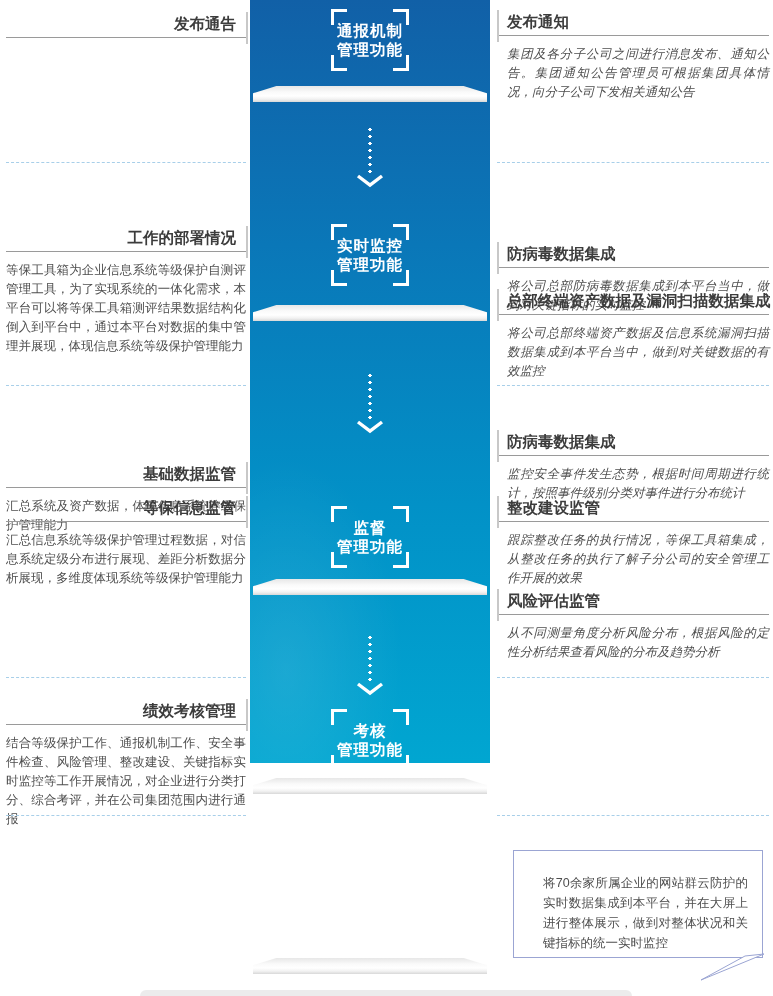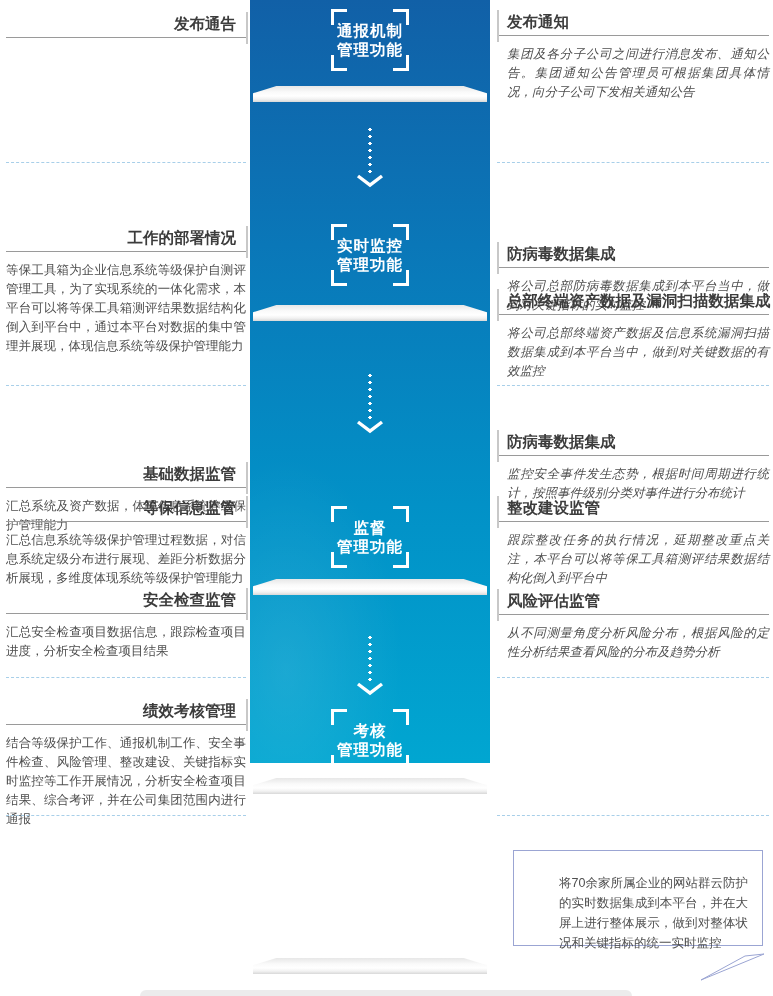--- a/index.html
+++ b/index.html
@@ -51,22 +51,22 @@
   .rb{left:497px;width:272px;}
   .rb .ttext{left:10px;text-align:right;}
   .rb .bar{left:0;}
   .rb .body{padding-left:10px;box-sizing:border-box;font-style:italic;}
 
   .dash{position:absolute;height:0;border-top:1px dashed #a8cfe9;}
   .dash.l{left:6px;width:240px;}
   .dash.r{left:497px;width:272px;}
 
   
-  .bubble{position:absolute;left:513px;top:850px;width:250px;height:96px;box-sizing:border-box;
-       border:1px solid #9ba5d3;background:#fff;padding:22px 14px 0 45px;
+  .bubble{position:absolute;left:513px;top:850px;width:250px;height:108px;box-sizing:border-box;
+       border:1px solid #9ba5d3;background:#fff;padding:22px 14px 0 29px;
        font-size:12.5px;line-height:20px;color:#4e4e4e;text-align:justify;}
   .tail{position:absolute;left:698px;top:953px;}
 
   .bottom-shadow{position:absolute;left:140px;top:990px;width:492px;height:8px;
        background:#dcdcdc;opacity:.55;border-radius:6px 6px 0 0;}
 </style>
 </head>
 <body>
 
 <div id="page">
@@ -187,36 +187,28 @@
 
   <div class="tb lb" style="top:496px;">
     <div class="trow">
       <span class="ttext">等保信息监管</span>
       <span class="rule"></span>
       <span class="bar"></span>
     </div>
     <div class="body">汇总信息系统等级保护管理过程数据，对信息系统定级分布进行展现、差距分析数据分析展现，多维度体现系统等级保护管理能力</div>
   </div>
 
-  <div class="tb lb" style="top:588px;">
-    <div class="trow">
-      <span class="ttext">安全检查监管</span>
-      <span class="rule"></span>
-      <span class="bar"></span>
-    </div>
-    <div class="body">汇总安全检查项目数据信息，跟踪检查项目进度，分析安全检查项目结果</div>
-  </div>
 
   <div class="tb lb" style="top:699px;">
     <div class="trow">
       <span class="ttext">绩效考核管理</span>
       <span class="rule"></span>
       <span class="bar"></span>
     </div>
-    <div class="body">结合等级保护工作、通报机制工作、安全事件检查、风险管理、整改建设、关键指标实时监控等工作开展情况，分析安全检查项目结果、综合考评，并在公司集团范围内进行通报</div>
+    <div class="body">结合等级保护工作、通报机制工作、安全事件检查、风险管理、整改建设、关键指标实时监控等工作开展情况，对企业进行分类打分、综合考评，并在公司集团范围内进行通报</div>
   </div>
 
   <div class="tb rb" style="top:10px;">
     <div class="trow">
       <span class="ttext">发布通知</span>
       <span class="rule"></span>
       <span class="bar"></span>
     </div>
     <div class="body">集团及各分子公司之间进行消息发布、通知公告。集团通知公告管理员可根据集团具体情况，向分子公司下发相关通知公告</div>
   </div>
@@ -247,21 +239,21 @@
     </div>
     <div class="body">监控安全事件发生态势，根据时间周期进行统计，按照事件级别分类对事件进行分布统计</div>
   </div>
 
   <div class="tb rb" style="top:496px;">
     <div class="trow">
       <span class="ttext">整改建设监管</span>
       <span class="rule"></span>
       <span class="bar"></span>
     </div>
-    <div class="body">跟踪整改任务的执行情况，延期整改重点关注，本平台可以将等保工具箱测评结果数据结构化倒入到平台中</div>
+    <div class="body">跟踪整改任务的执行情况，等保工具箱集成，从整改任务的执行了解子分公司的安全管理工作开展的效果</div>
   </div>
 
   <div class="tb rb" style="top:589px;">
     <div class="trow">
       <span class="ttext">风险评估监管</span>
       <span class="rule"></span>
       <span class="bar"></span>
     </div>
     <div class="body">从不同测量角度分析风险分布，根据风险的定性分析结果查看风险的分布及趋势分析</div>
   </div>

